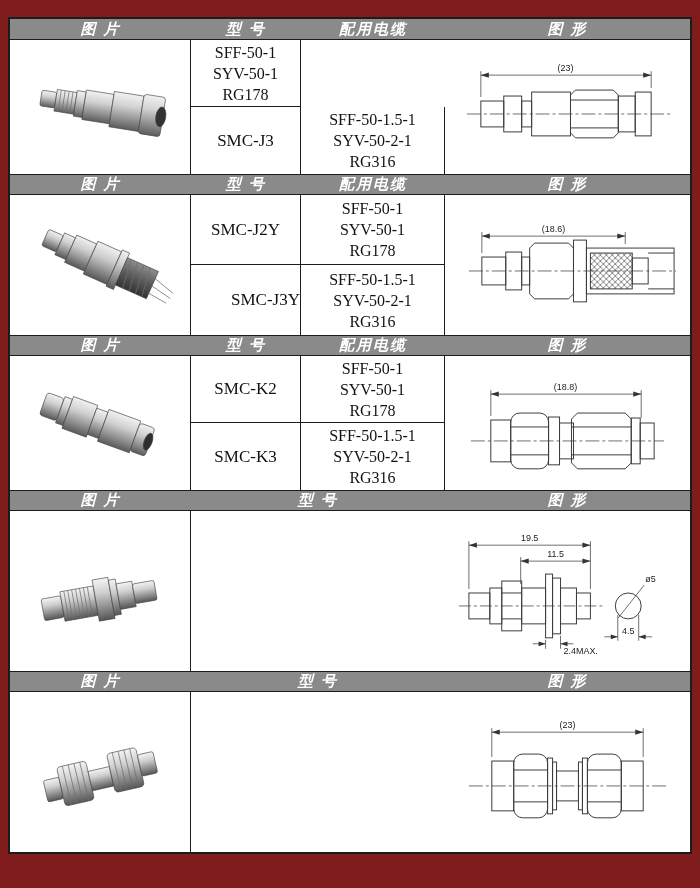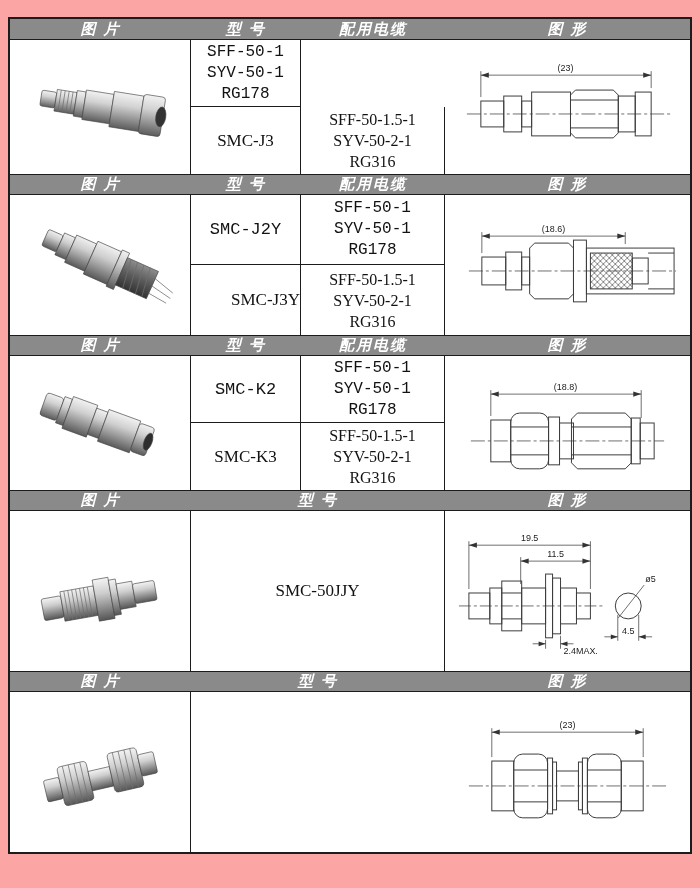--- a/index.html
+++ b/index.html
@@ -1,32 +1,32 @@
 <!DOCTYPE html>
 <html style="--header_bg: #8a8a8a; --border: #1c1c1c; --text: #121212; --header_text: #ffffff; --stroke: #3c3c3c;"><head>
 <meta charset="utf-8">
 <style>
   :root{
     --header_bg:#8a8a8a; --border:#1c1c1c; --text:#121212;
     --header_text:#ffffff; --stroke:#3c3c3c;
   }
   *{box-sizing:border-box; margin:0; padding:0;}
   body{background:#fff; font-family:"Liberation Serif", serif;}
-  .page{position:relative; width:700px; height:888px; background:#fca5a5; overflow:hidden;}
+  .page{position:relative; width:700px; height:888px; background:#7f1d1d; overflow:hidden;}
   .catalog{position:absolute; left:8px; top:17px; width:684px; border:2px solid var(--border); background:#fff;}
   .sec-header{background:var(--header_bg); height:21px; border-bottom:1px solid var(--border); display:grid; align-items:center;}
   .sec + .sec .sec-header{border-top:1px solid var(--border);}
   .cols4{grid-template-columns:181px 110px 144px 1fr;}
   .cols3{grid-template-columns:181px 254px 1fr;}
   .hcell{color:var(--header_text); font-family:"Liberation Sans", sans-serif; font-style:italic; font-weight:bold; font-size:15px; text-align:center; letter-spacing:2px; white-space:nowrap;}
   .sec-body{display:grid;}
   .sec-body.cols4{grid-template-rows:1fr 1fr;}
   .cell{display:flex; align-items:center; justify-content:center; overflow:hidden;}
   .rb{border-right:1px solid var(--border);}
-  .bb{border-bottom:1px solid var(--border);font-family:Liberation Mono, monospace;}
+  .bb{border-bottom:1px solid var(--border);}
   .photo-cell{grid-column:1; grid-row:1 / 3;}
   .cols3 .photo-cell{grid-row:1;}
   .draw-cell{grid-column:4; grid-row:1 / 3;}
   .cols3 .draw-cell{grid-column:3; grid-row:1;}
   .model{font-size:17px; color:var(--text); text-align:center;}
   .cables{font-size:16px; color:var(--text); text-align:center; line-height:21px;}
   svg{display:block;}
   .dimtxt{font-family:"Liberation Sans", sans-serif; font-size:9px; fill:#222;}
   .ln{stroke:var(--stroke); fill:none; stroke-width:1;}
   .thin{stroke:#4a4a4a; fill:none; stroke-width:0.8;}
@@ -314,23 +314,20 @@
                 <line x1="68" y1="74" x2="68" y2="104" class="knl"></line>
               <line x1="72" y1="74" x2="72" y2="104" class="knl"></line>
                 <line x1="76" y1="74" x2="76" y2="104" class="knl"></line>
               <line x1="80" y1="74" x2="80" y2="104" class="knl"></line>
               <rect x="86" y="68" width="16" height="42"></rect>
               <rect x="102" y="71" width="7" height="36"></rect>
               <rect x="109" y="76" width="16" height="26"></rect>
               <rect x="125" y="79" width="22" height="20" rx="2"></rect>
             </g>
           </svg>
-        </div>
-        <div class="cell rb">
-          <div class="model">SMC-50JJY</div>
         </div>
         <div class="cell draw-cell">
           <svg width="246" height="160" viewBox="0 0 246 160">
             <line x1="14" y1="95" x2="158" y2="95" class="thin" stroke-dasharray="12 3 3 3"></line>
             <g class="ln">
               <rect x="24" y="82" width="21" height="26"></rect>
               <rect x="45" y="77" width="12" height="36"></rect>
               <rect x="57" y="70" width="20" height="50"></rect>
               <line x1="57" y1="82" x2="77" y2="82"></line>
                 <line x1="57" y1="108" x2="77" y2="108"></line>

